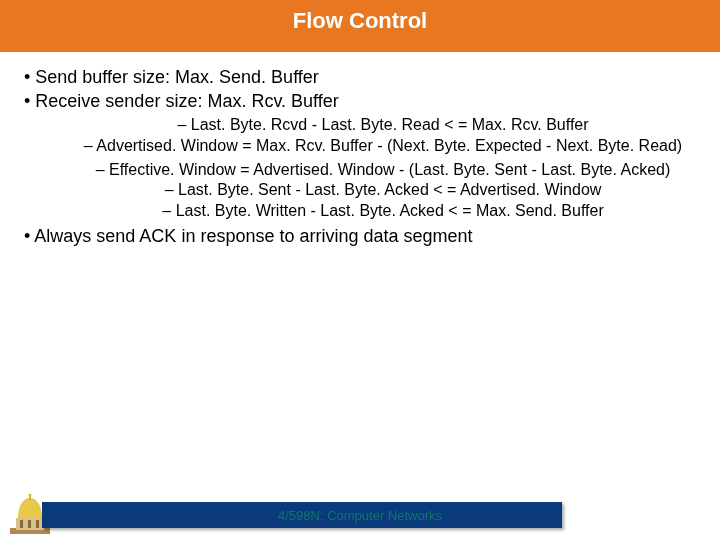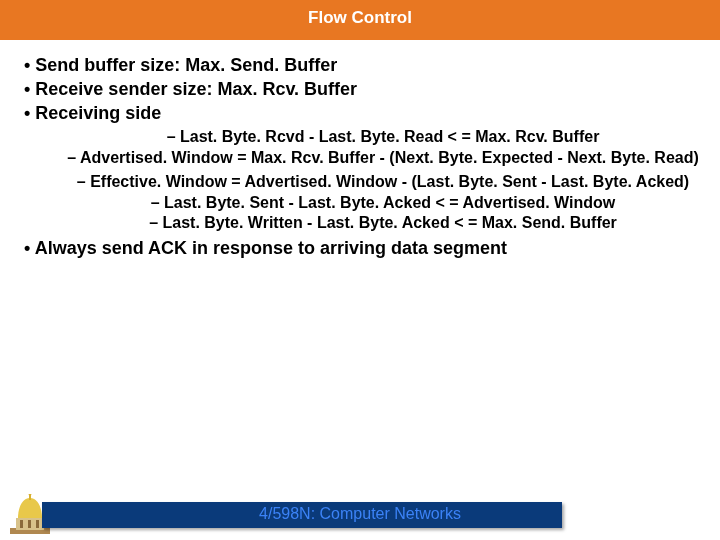--- a/index.html
+++ b/index.html
@@ -9,29 +9,28 @@
     font-family: Arial, Helvetica, sans-serif;
     background: #fff;
     position: relative;
     overflow: hidden;
   }
   .title-bar {
     background: #e87722;
     color: #fff;
     text-align: center;
     font-weight: bold;
-    font-size: 17px;
-    padding: 8px 0 12px 0;
+    font-size: 22px;
+    padding: 8px 0 18px 0;
   }
   .content {
     padding: 14px 18px 0 18px;
     font-size: 18px;
     line-height: 1.28;
     color: #000;
-    font-weight: bold;
   }
   ul.top {
     list-style: none;
     padding-left: 6px;
   }
   ul.top > li {
     padding-left: 20px;
     text-indent: -20px;
     margin-bottom: 1px;
   }
@@ -76,34 +75,33 @@
     height: 26px;
     background: #0a3a7a;
     box-shadow: 2px 2px 3px rgba(0,0,0,0.35);
   }
   .footer-label {
     position: absolute;
     left: 0;
     width: 100%;
     text-align: center;
     bottom: 9px;
-    font-size: 16px;
-    color: #3b82f6;
+    font-size: 13px;
+    color: #0f766e;
   }
 </style>
 </head>
 <body>
 
 <div class="title-bar">Flow Control</div>
 
 <div class="content">
   <ul class="top">
     <li>Send buffer size: Max. Send. Buffer</li>
     <li>Receive sender size: Max. Rcv. Buffer</li>
-    <li>Receiving side</li>
   </ul>
   <ul class="sub">
     <li>Last. Byte. Rcvd - Last. Byte. Read &lt; = Max. Rcv. Buffer</li>
     <li>Advertised. Window = Max. Rcv. Buffer - (Next. Byte. Expected - Next. Byte. Read)</li>
   </ul>
   <ul class="sub">
     <li>Effective. Window = Advertised. Window - (Last. Byte. Sent - Last. Byte. Acked)</li>
     <li>Last. Byte. Sent - Last. Byte. Acked &lt; = Advertised. Window</li>
     <li>Last. Byte. Written - Last. Byte. Acked &lt; = Max. Send. Buffer</li>
   </ul>

